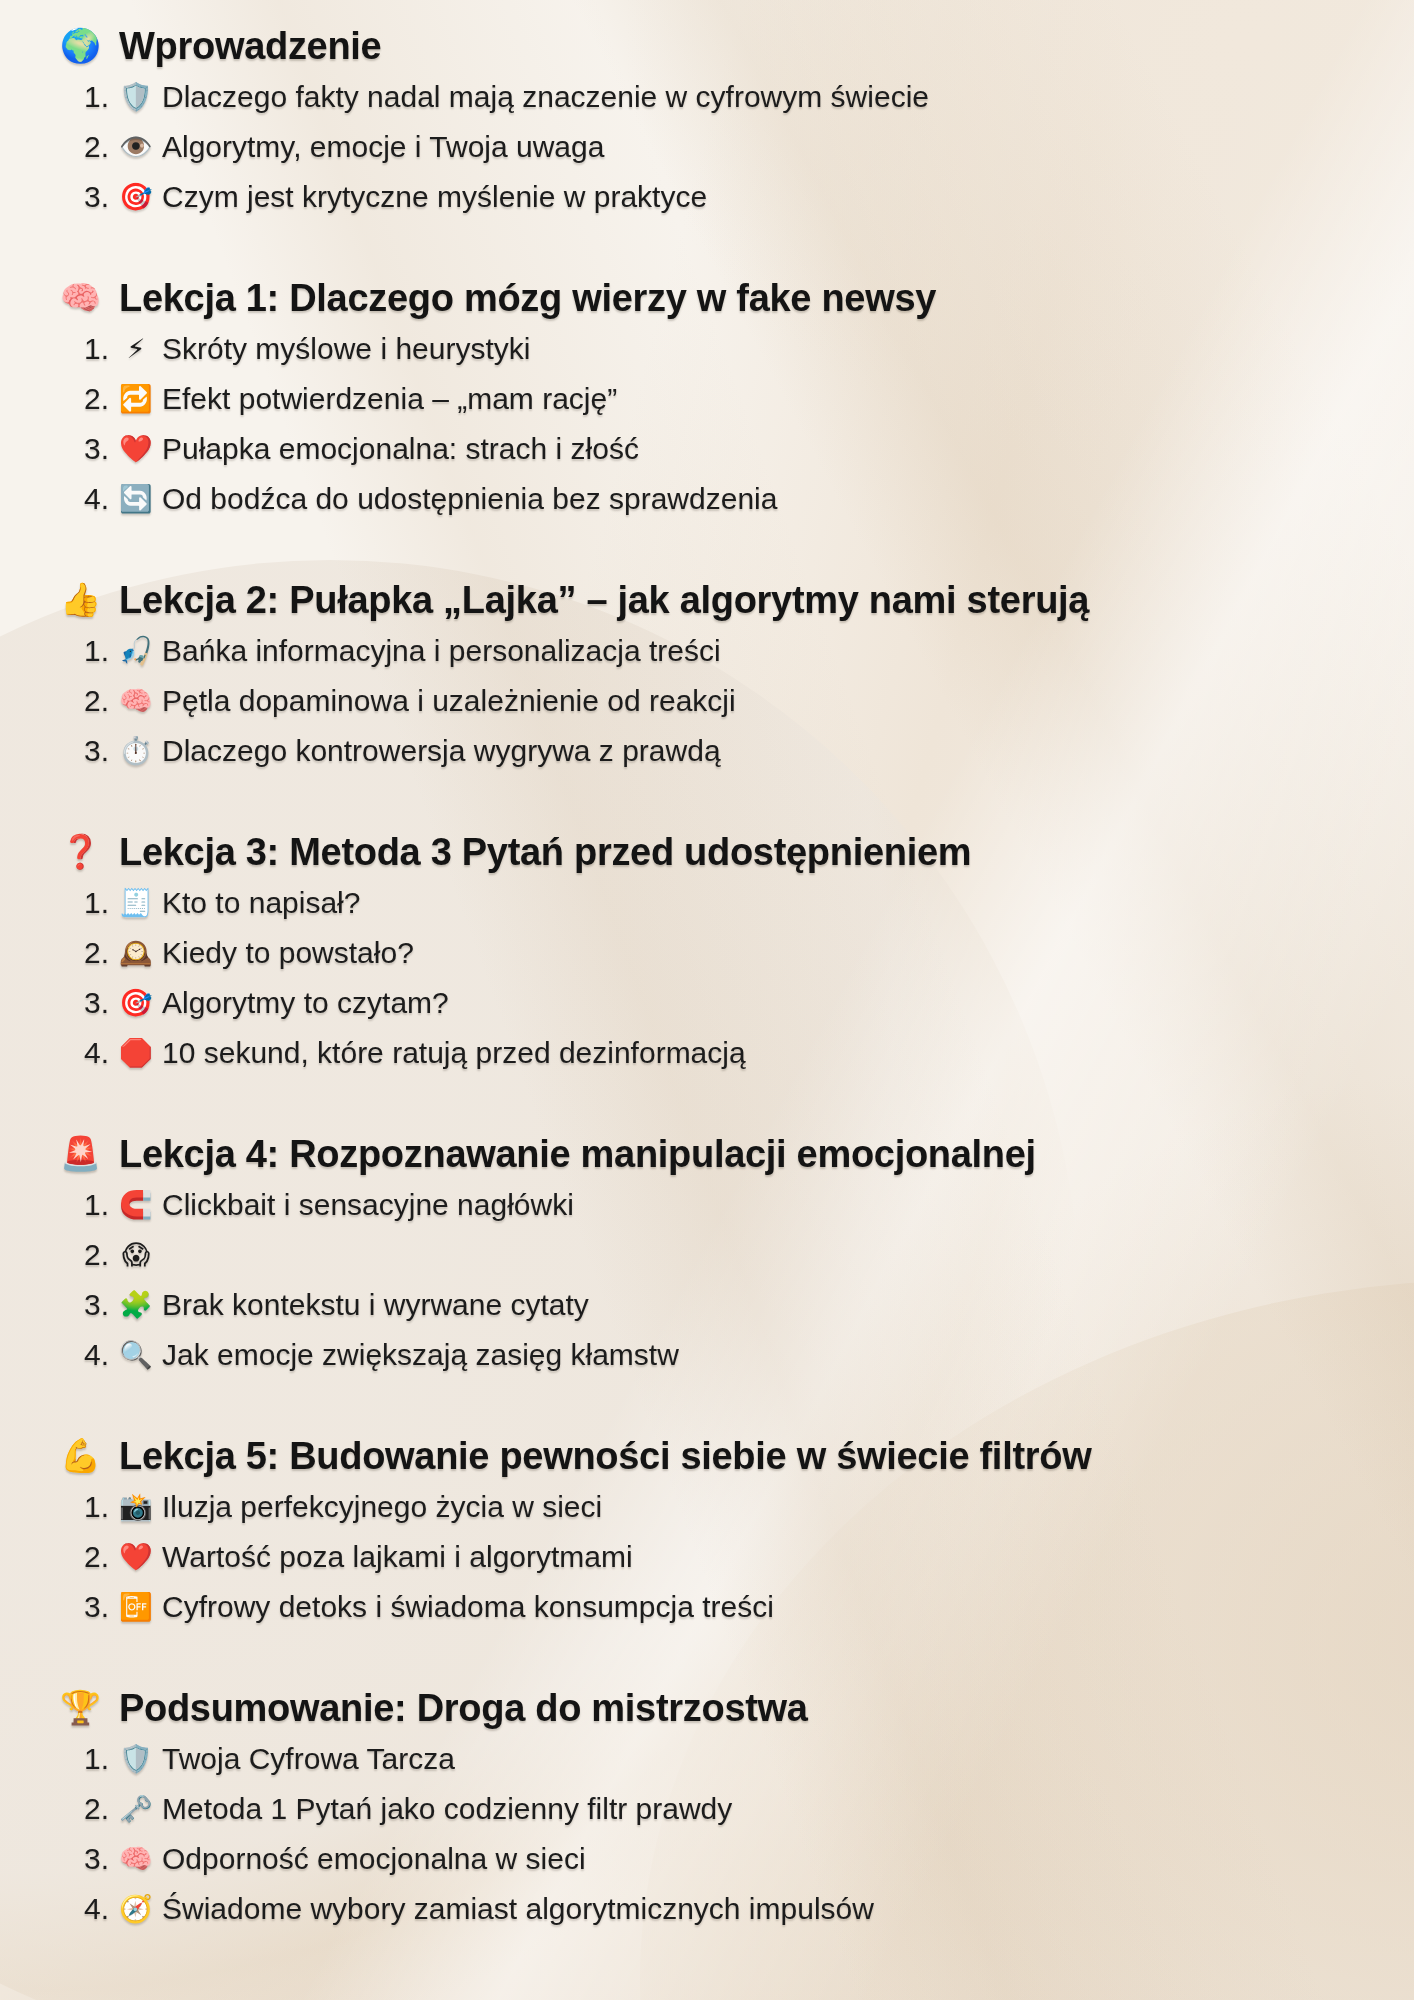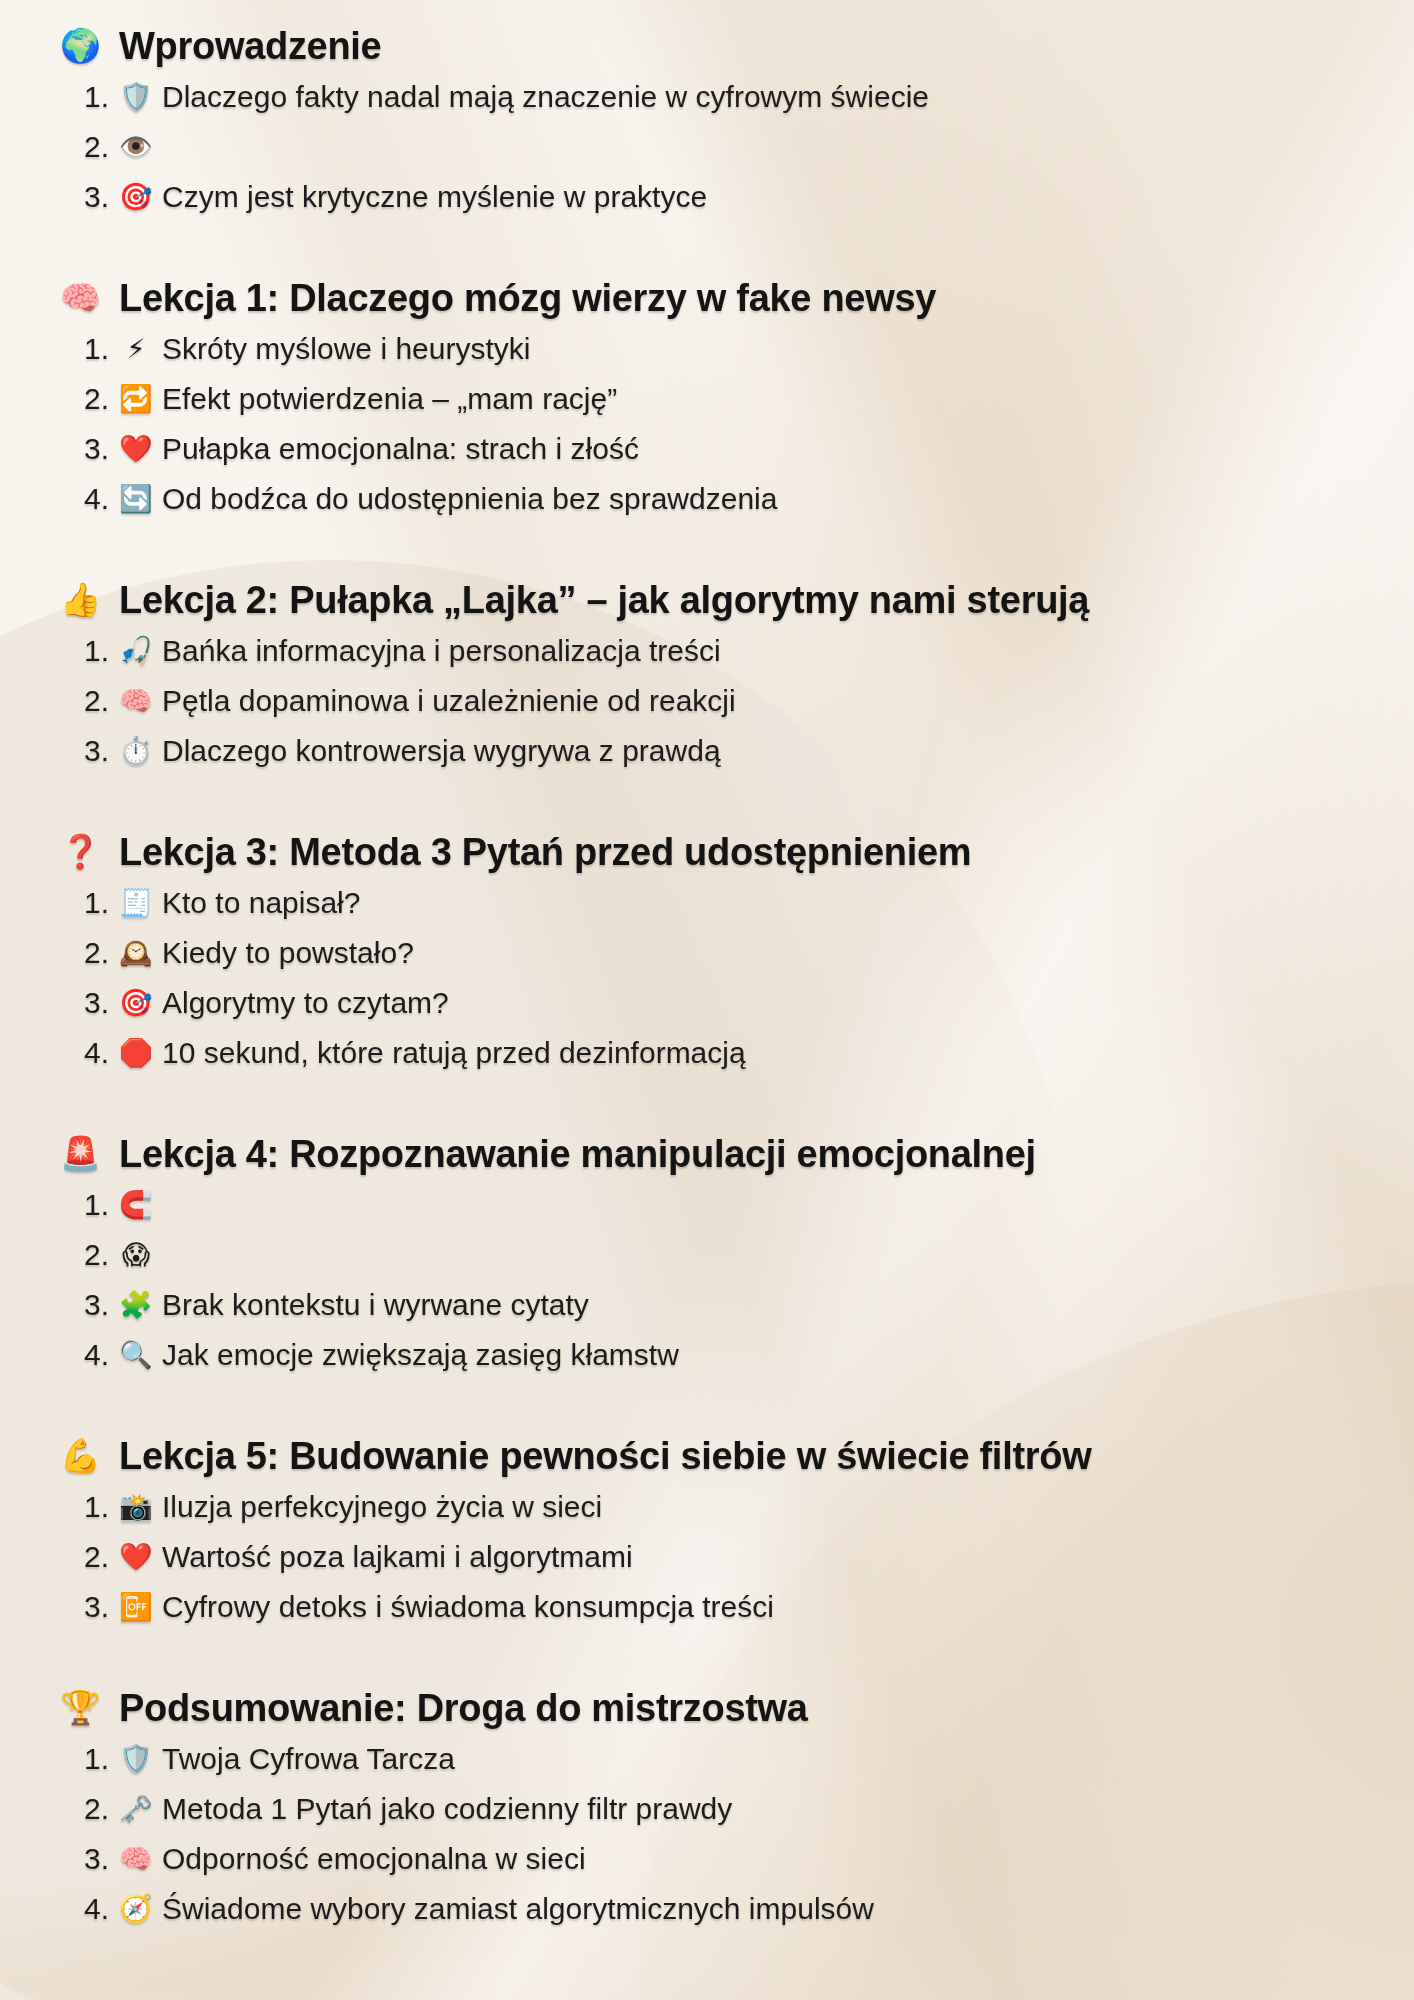--- a/index.html
+++ b/index.html
@@ -70,20 +70,21 @@
     <ol class="sec-items">
   <li class="item">
     <span class="i-num">1.</span>
     <span class="i-icon">🛡️</span>
     <span class="i-text">Dlaczego fakty nadal mają znaczenie w cyfrowym świecie</span>
   </li>
 
   <li class="item">
     <span class="i-num">2.</span>
     <span class="i-icon">👁️</span>
+    <span class="i-text">Algorytmy, emocje i Twoja uwaga</span>
   </li>
 
   <li class="item">
     <span class="i-num">3.</span>
     <span class="i-icon">🎯</span>
     <span class="i-text">Czym jest krytyczne myślenie w praktyce</span>
   </li>
 </ol>
   </section>
 
@@ -179,20 +180,21 @@
 
   <section class="sec">
     <h2 class="sec-h">
       <span class="h-icon">🚨</span>
       <span class="h-text">Lekcja 4: Rozpoznawanie manipulacji emocjonalnej</span>
     </h2>
     <ol class="sec-items">
   <li class="item">
     <span class="i-num">1.</span>
     <span class="i-icon">🧲</span>
+    <span class="i-text">Clickbait i sensacyjne nagłówki</span>
   </li>
 
   <li class="item">
     <span class="i-num">2.</span>
     <span class="i-icon">😱</span>
   </li>
 
   <li class="item">
     <span class="i-num">3.</span>
     <span class="i-icon">🧩</span>

